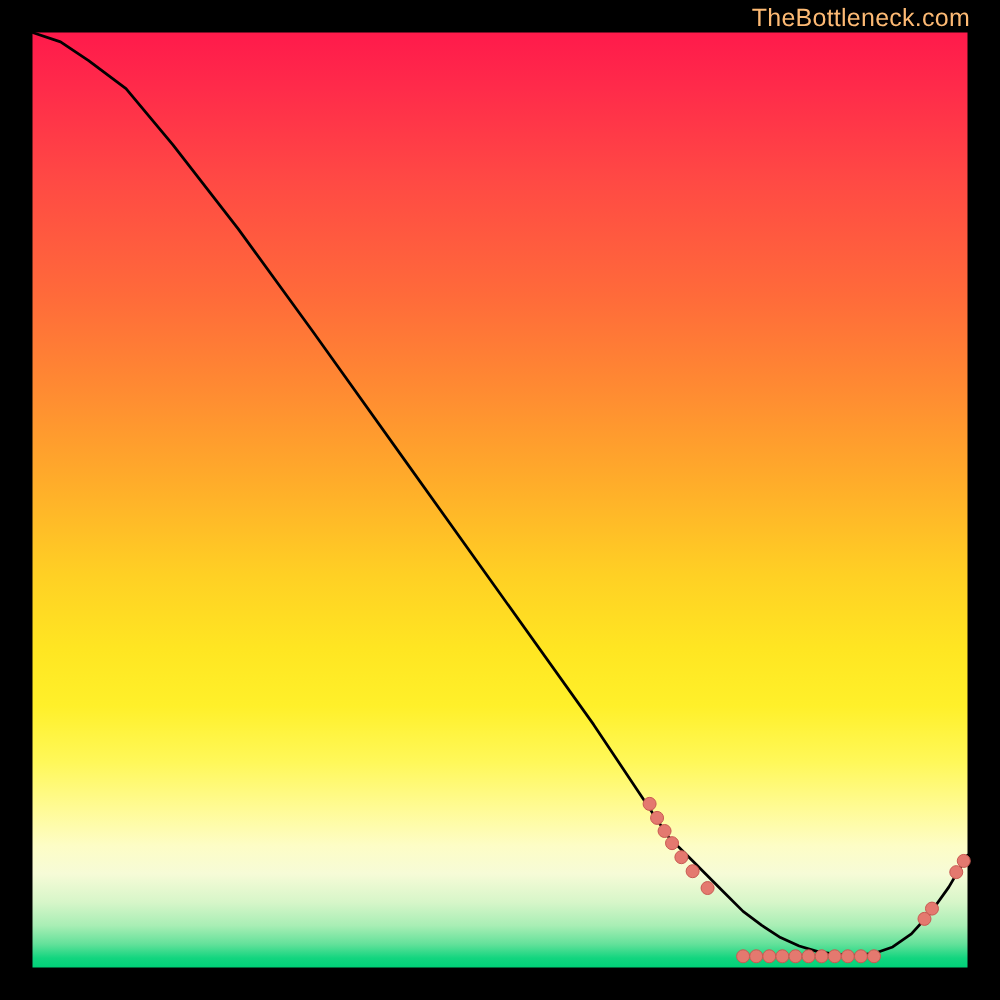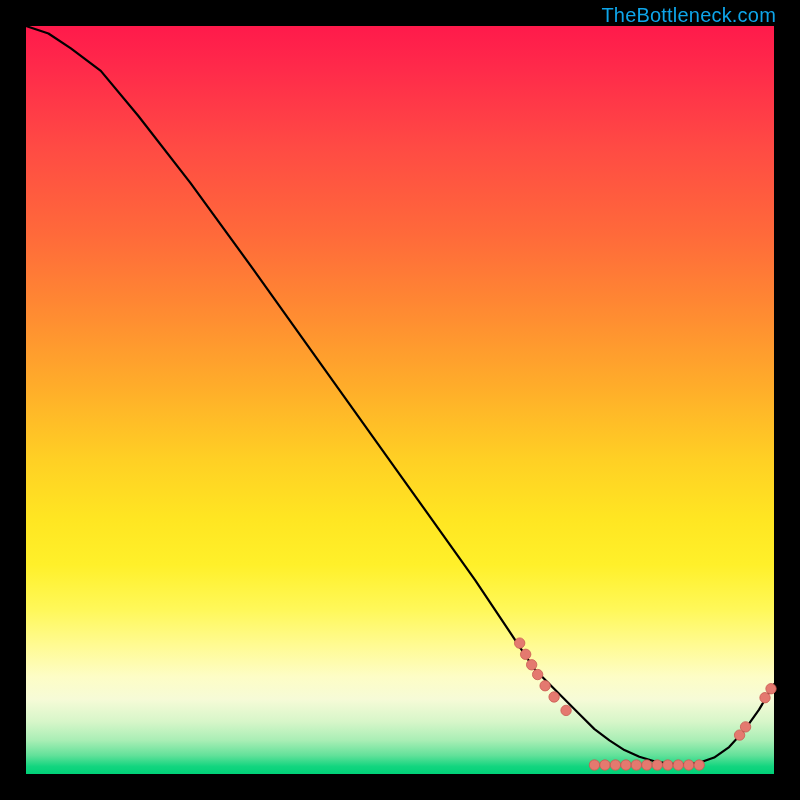--- a/index.html
+++ b/index.html
@@ -50,21 +50,21 @@
     left: 0;
     top: 0;
     width: 748px;
     height: 748px;
     overflow: visible;
   }
   .watermark {
     position: absolute;
     top: 4px;
     right: 24px;
-    color: #0ea5e9;
+    color: #fdba74;
     font-size: 20px;
     letter-spacing: 0.2px;
     user-select: none;
   }
 </style>
 </head>
 <body>
 
 <div class="stage">
 

